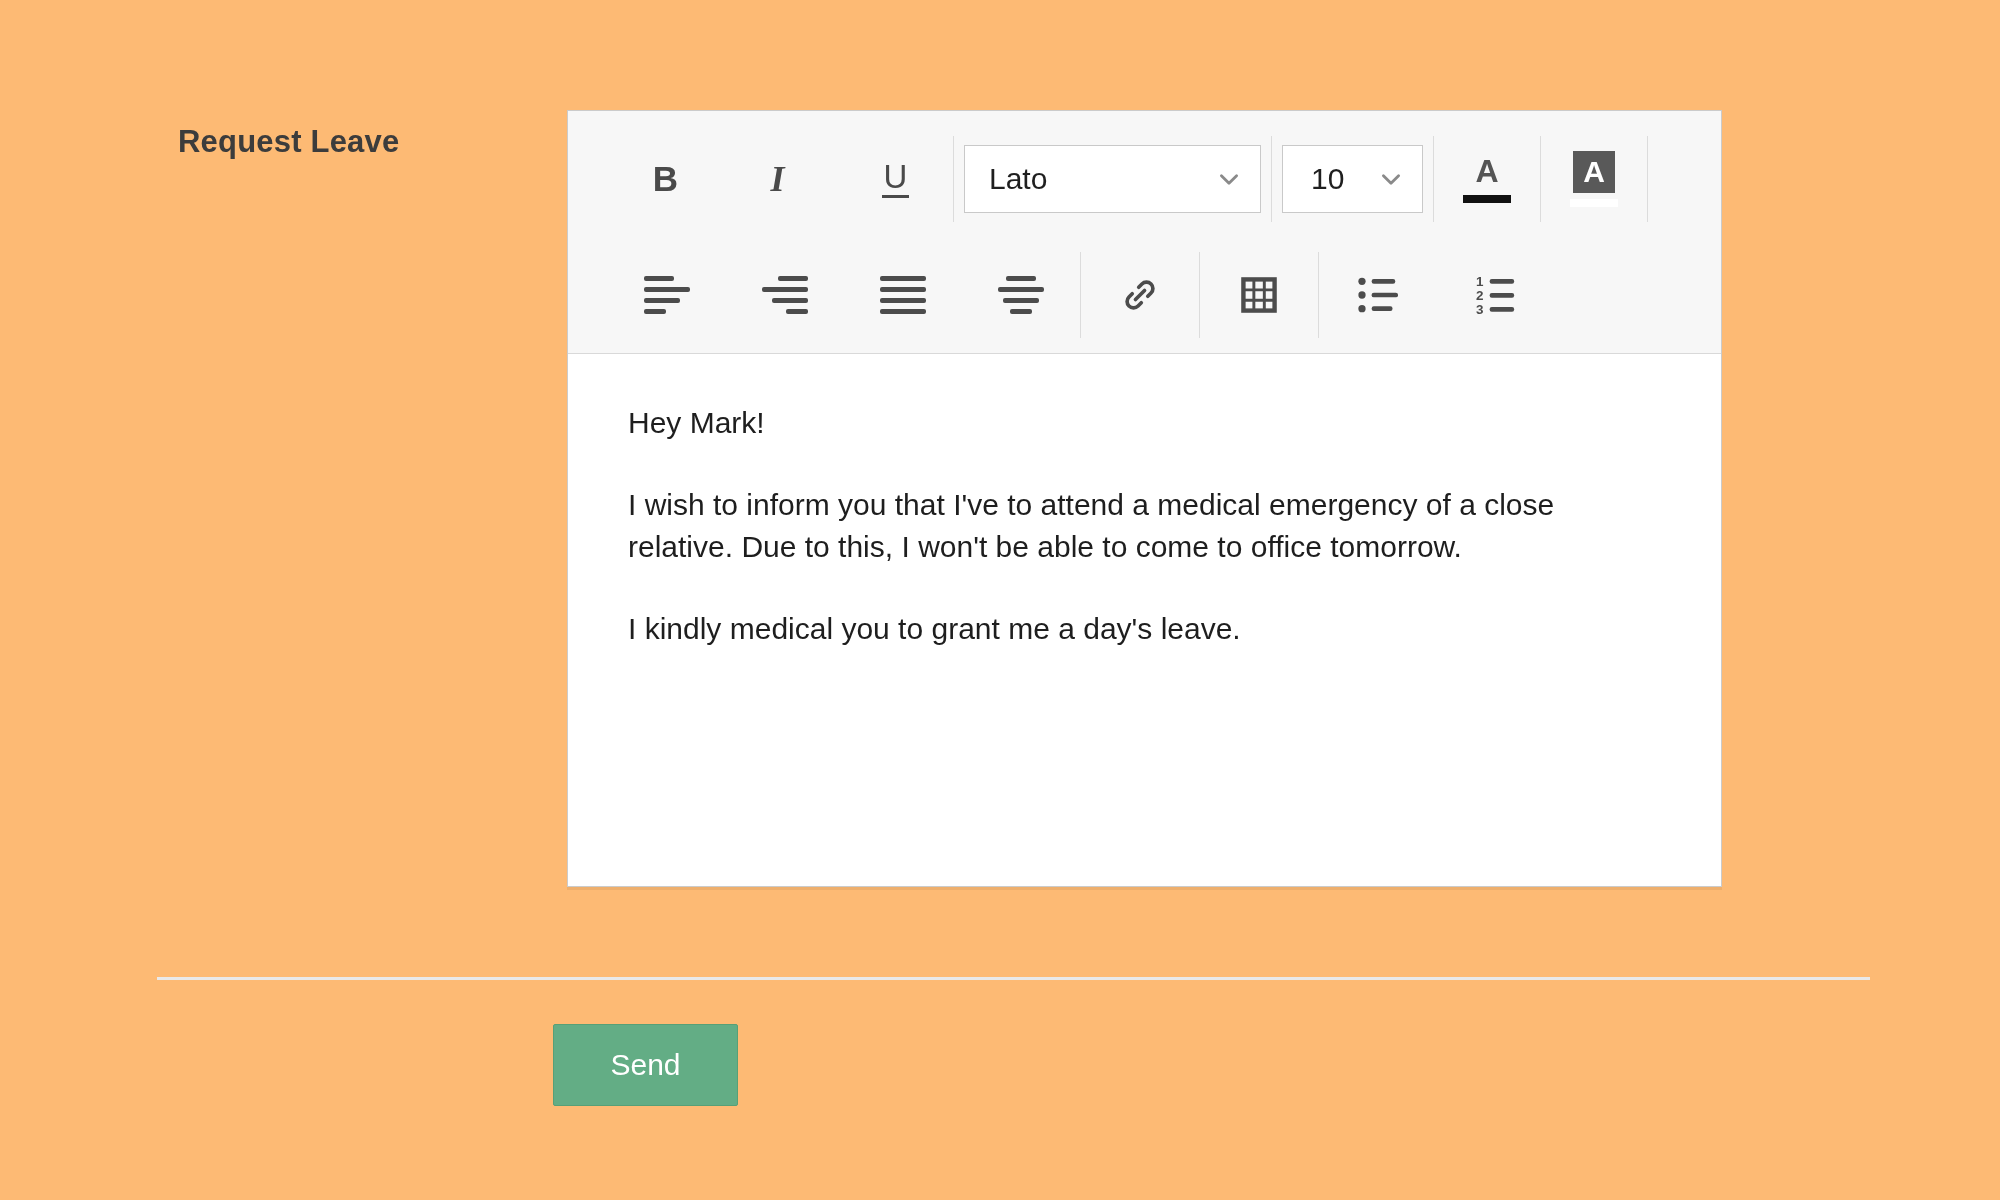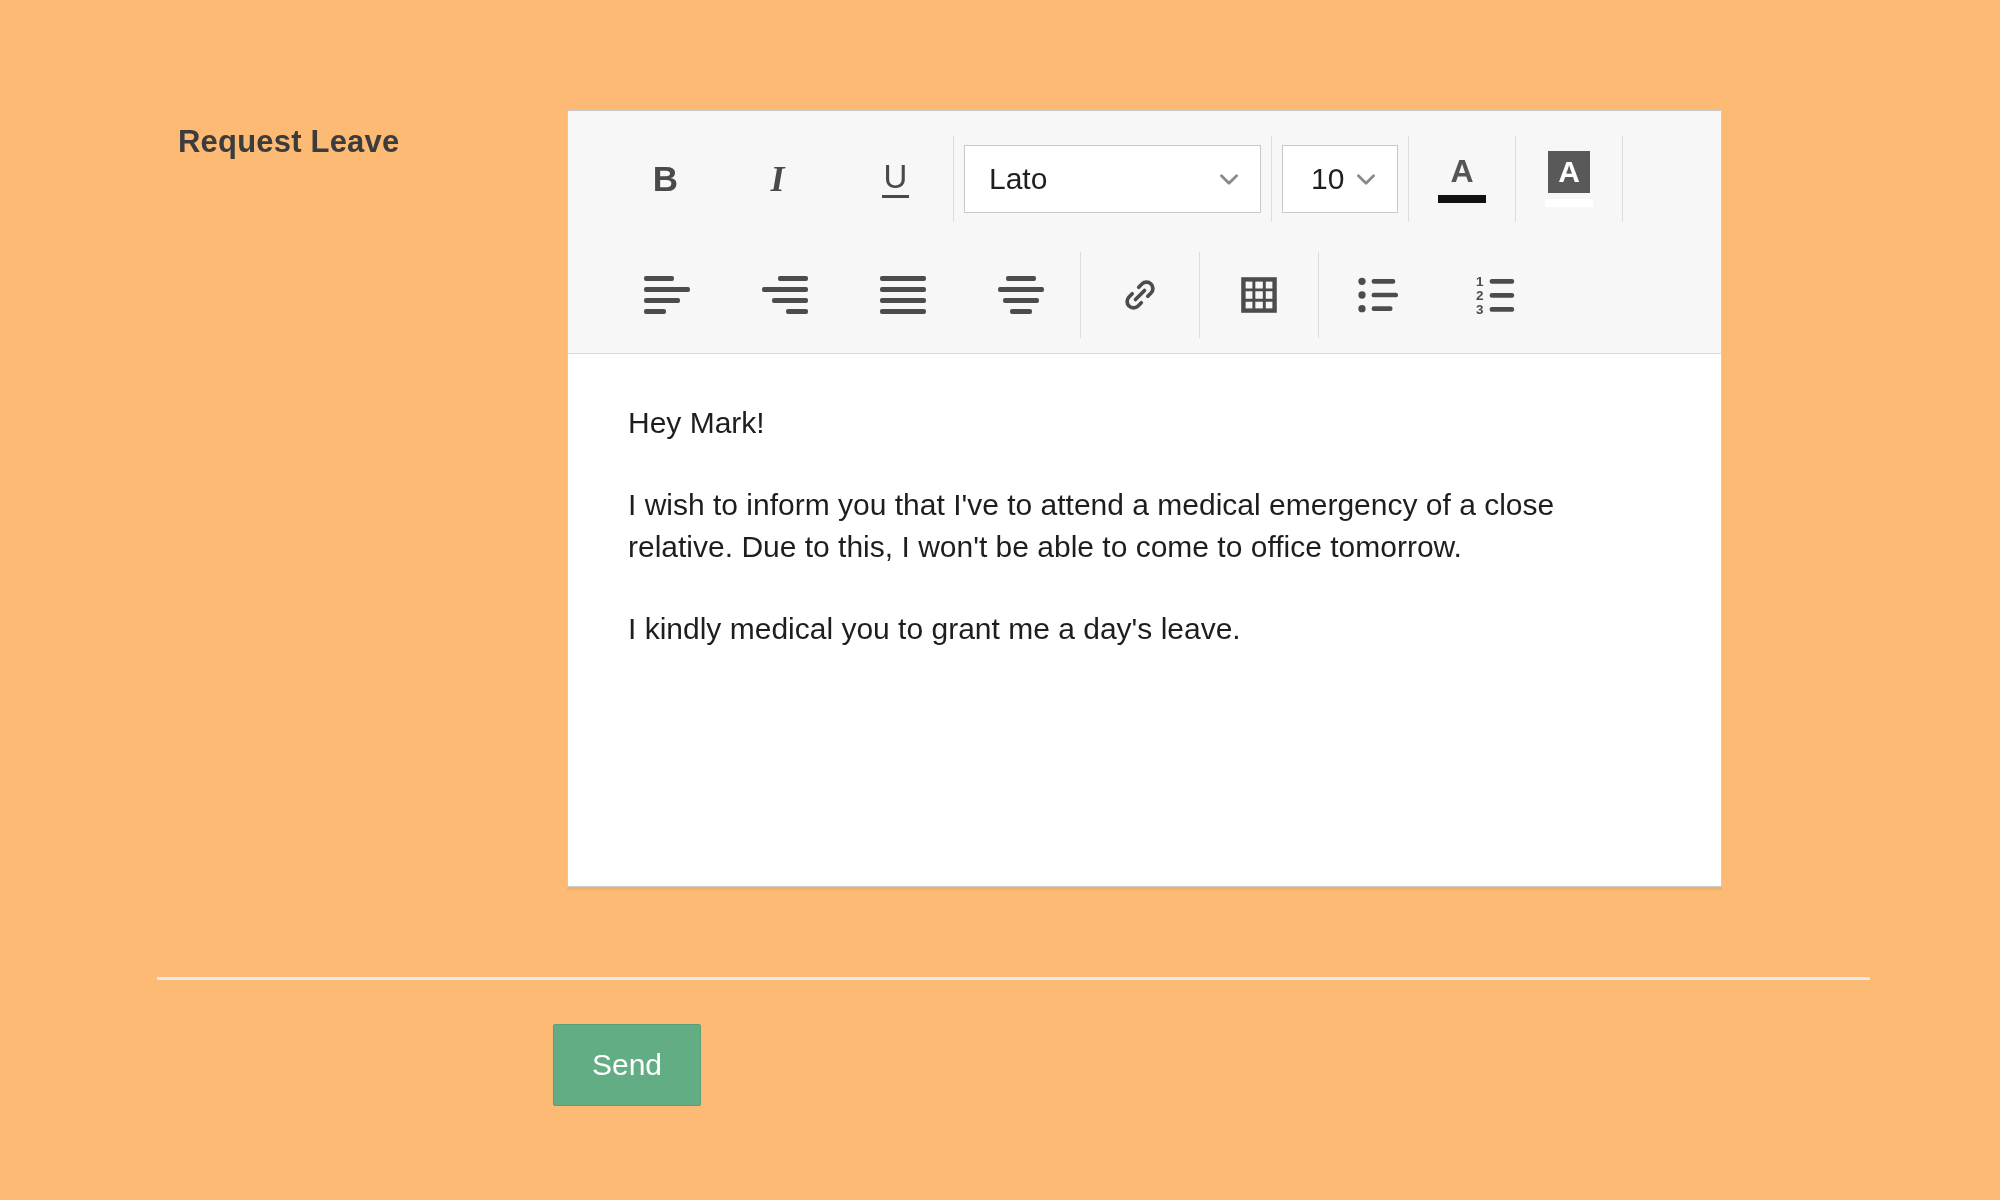--- a/index.html
+++ b/index.html
@@ -28,21 +28,21 @@
   .glyph-b { font-size: 35px; font-weight: 700; color: #4a4a4a; }
   .glyph-i { font-family: "Liberation Serif", serif; font-style: italic; font-size: 36px;
     font-weight: 600; color: #4a4a4a; padding-right: 6px; }
   .glyph-u { font-size: 33px; color: #4a4a4a; border-bottom: 3px solid #4a4a4a;
     padding: 0 2px 1px; line-height: 1.05; }
 
   .dropdown { background: #fff; border: 1px solid #c9c9c9; height: 68px;
     display: flex; align-items: center; justify-content: space-between;
     padding: 0 18px 0 24px; cursor: pointer; margin: 0 10px; }
   .dd-font { width: 297px; }
-  .dd-size { width: 116px; padding-left: 28px; }
+  .dd-size { width: 141px; padding-left: 28px; }
   .dd-value { font-size: 30px; color: #1f1f1f; }
   .chev { width: 26px; height: 26px; flex: 0 0 26px; }
 
   .color-btn { width: 106px; }
   .a-letter { font-size: 32px; font-weight: 700; color: #555; line-height: 1; }
   .a-bar { width: 48px; height: 8px; background: #111; margin-top: 8px; }
   .a-bg-chip { width: 42px; height: 42px; background: #595959; color: #fff;
     font-size: 30px; font-weight: 700; display: flex; align-items: center;
     justify-content: center; line-height: 1; }
   .a-bar-white { width: 48px; height: 8px; background: #ffffff; margin-top: 6px; }
@@ -51,21 +51,21 @@
 
   
   .content { padding: 48px 44px; font-size: 30px; line-height: 42px; color: #1e1e1e;
     cursor: text; height: 532px; }
   .content p { margin: 0 16px 40px; max-width: 1070px; }
   .content p.tight { margin-bottom: 0; }
 
   
   .rule { position: absolute; left: 157px; top: 977px; width: 1713px; height: 3px;
     background: #e9e9e9; }
-  .btn { position: absolute; top: 1024px; height: 82px; width: 148px; font-size: 30px;
+  .btn { position: absolute; top: 1024px; height: 82px; width: 185px; font-size: 30px;
     font-family: "Liberation Sans", sans-serif; border-radius: 2px; cursor: pointer; }
   .btn-send { left: 553px; background: #63ad85; border: 1px solid #57a077; color: #ffffff; }
   .btn-reset { left: 765px; background: #ececec; border: 1px solid #cfcfcf; color: #3a3a3a; }
 </style>
 </head>
 <body>
 
 <div class="stage">
 
   <div class="field-label">Request Leave</div>

